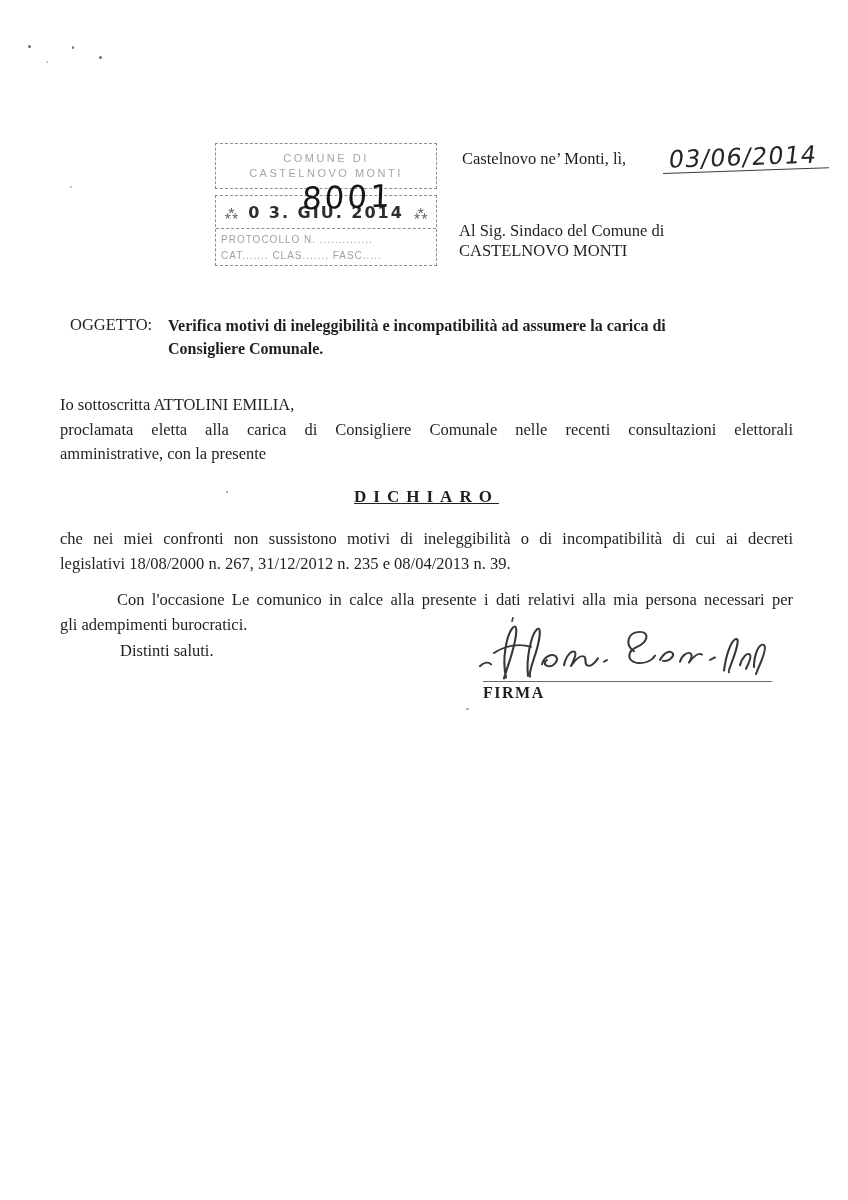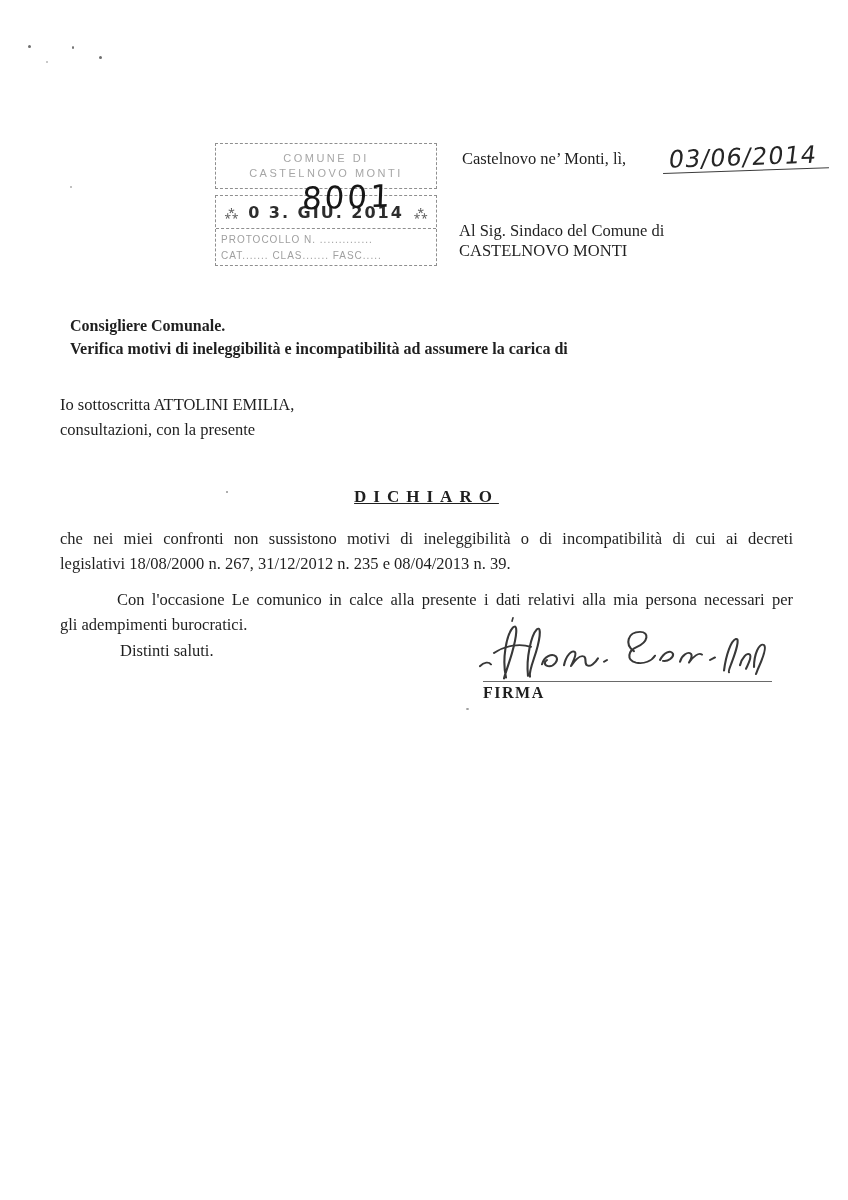--- a/index.html
+++ b/index.html
@@ -110,29 +110,31 @@
     <span>Castelnovo ne’ Monti, lì,</span>
     <span class="hand-date">03/06/2014</span>
   </div>
 
   <div class="recipient">
     <div>Al Sig. Sindaco del Comune di</div>
     <div>CASTELNOVO MONTI</div>
   </div>
 
   <div class="subject">
+    <div class="subject-label">OGGETTO:</div>
     <div class="subject-text">
+      <div>Verifica motivi di ineleggibilità e incompatibilità ad assumere la carica di</div>
       <div>Consigliere Comunale.</div>
-      <div>Verifica motivi di ineleggibilità e incompatibilità ad assumere la carica di</div>
     </div>
   </div>
 
   <div class="para p1">
     <div class="bodyline">Io sottoscritta ATTOLINI EMILIA,</div>
-    <div class="bodyline">consultazioni, con la presente</div>
+    <div class="bodyline jline">proclamata eletta alla carica di Consigliere Comunale nelle recenti consultazioni elettorali</div>
+    <div class="bodyline">amministrative, con la presente</div>
   </div>
 
   <div class="declaration">DICHIARO</div>
 
   <div class="para p2">
     <div class="bodyline jline">che nei miei confronti non sussistono motivi di ineleggibilità o di incompatibilità di cui ai decreti</div>
     <div class="bodyline">legislativi 18/08/2000 n. 267, 31/12/2012 n. 235 e 08/04/2013 n. 39.</div>
   </div>
 
   <div class="para p3">

